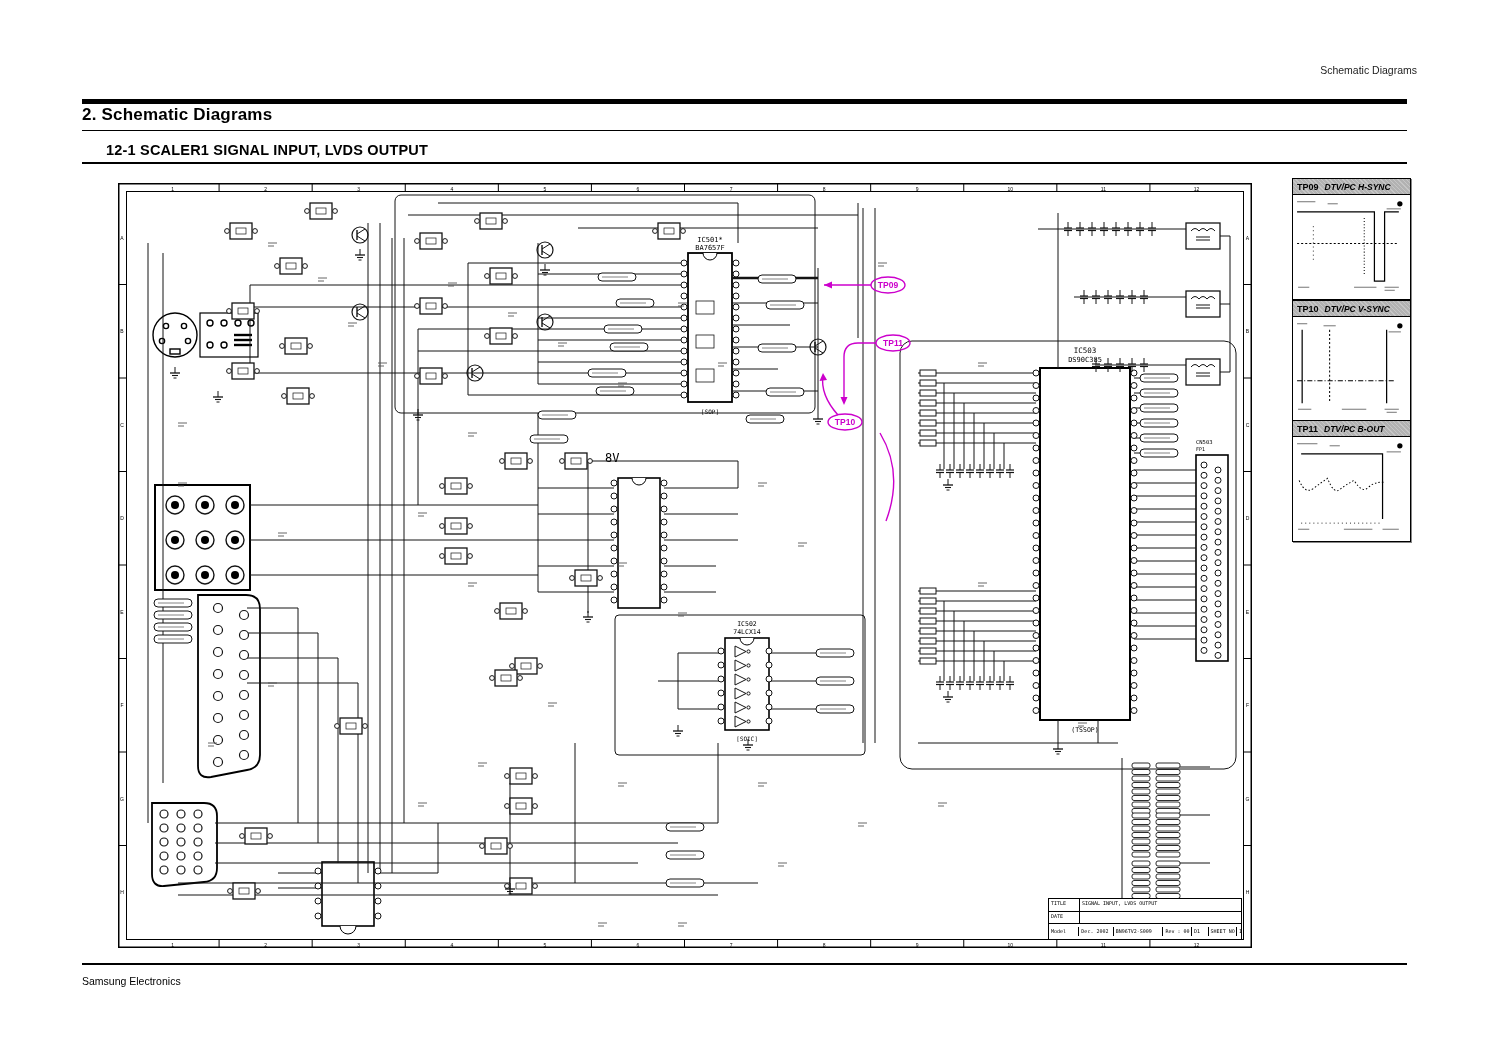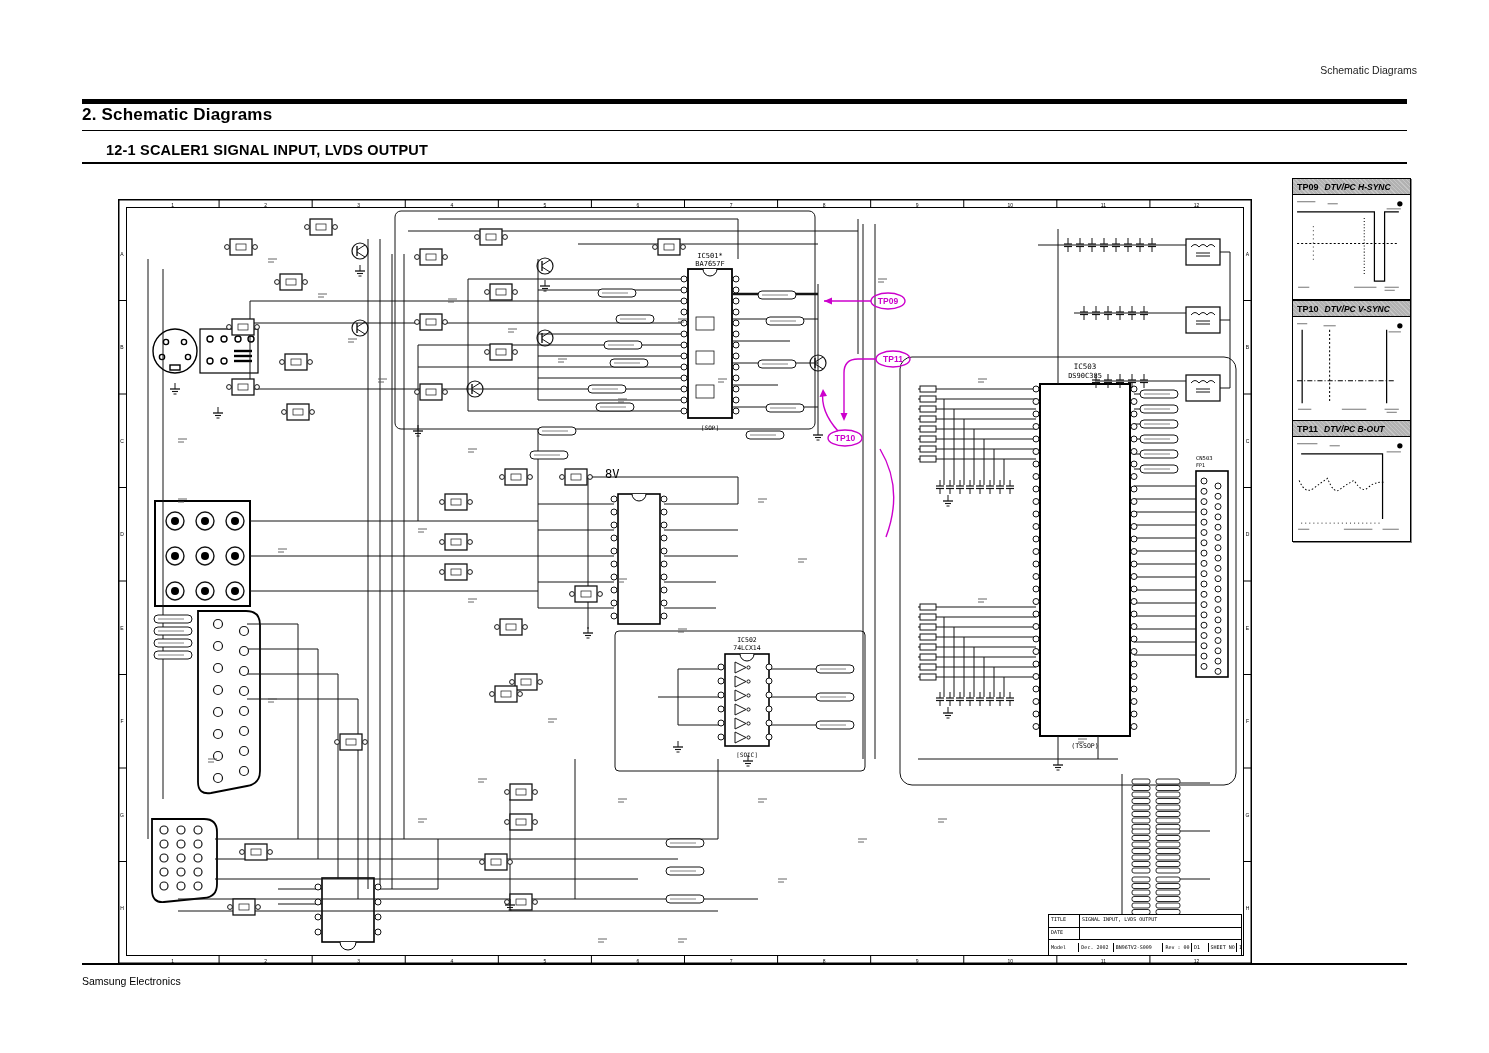--- a/index.html
+++ b/index.html
@@ -8,21 +8,21 @@
   .hdr-right{position:absolute;top:64px;right:72px;font-size:10.5px;color:#1c1c1c;}
   .rule{position:absolute;left:82px;width:1325px;background:#000;}
   .rule-thick{top:99px;height:5px;}
   .rule-title{top:130px;height:1px;}
   .rule-sub{top:162px;height:2px;}
   .rule-foot{top:963px;height:2px;}
   .page-title{position:absolute;left:82px;top:105px;font-size:17px;font-weight:bold;letter-spacing:.2px;}
   .page-sub{position:absolute;left:82px;top:142px;font-size:14.5px;font-weight:bold;letter-spacing:.2px;margin-left:24px;}
   .foot-left{position:absolute;left:82px;top:975px;font-size:10.5px;}
   .foot-right{position:absolute;right:82px;top:1028px;font-size:10.5px;margin-top:48px;}
-  .frame{position:absolute;left:118px;top:199px;width:1134px;height:612px;}
+  .frame{position:absolute;left:118px;top:183px;width:1134px;height:612px;}
   .frame svg{display:block;}
   
   .scope{position:absolute;left:1292px;width:117px;border:1px solid #000;background:#fff;box-shadow:1px 1px 0 #888;}
   .scope-bar{height:15px;background:#b9b9b9;border-bottom:1px solid #000;display:flex;align-items:center;
              gap:6px;padding:0 4px;font-weight:bold;font-size:9px;white-space:nowrap;
              background-image:repeating-linear-gradient(45deg,#c6c6c6 0 1px,#b2b2b2 1px 3px);}
   .scope-bar .sig{font-size:8.5px;font-style:italic;}
   .scope-body{position:relative;background:#fff;}
   .tblock{position:absolute;left:930px;top:715px;width:192px;border:1px solid #000;background:#fff;
           font-size:5px;line-height:1;font-family:"DejaVu Sans Mono",monospace;}

